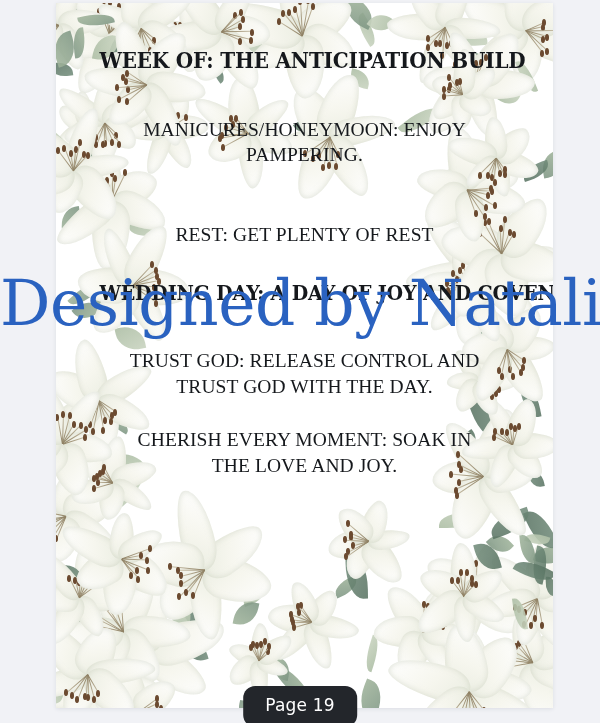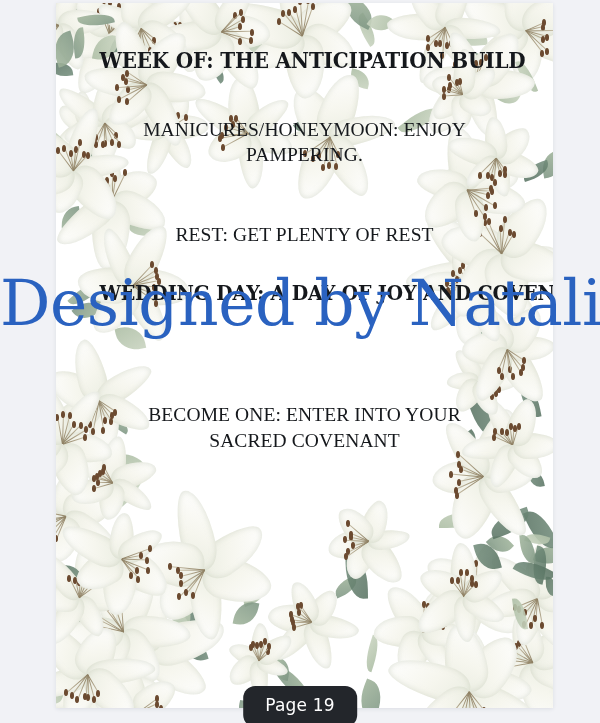--- a/index.html
+++ b/index.html
@@ -1289,27 +1289,28 @@
       <div class="gap-md"></div>
 
       <p class="doc-para">REST: GET PLENTY OF REST</p>
 
       <div class="gap-lg"></div>
 
       <h1 class="doc-heading" id="heading-day">WEDDING DAY: A DAY OF JOY AND COVENAN</h1>
 
       <div class="gap-xl"></div>
 
+      <p class="doc-para">TRUST GOD: RELEASE CONTROL AND TRUST GOD WITH THE DAY.</p>
 
       <div class="gap-md"></div>
 
+      <p class="doc-para">CHERISH EVERY MOMENT: SOAK IN THE LOVE AND JOY.</p>
 
       <div class="gap-md"></div>
 
-      <p class="doc-para">BECOME ONE: ENTER INTO YOUR SACRED COVENANT</p>
 
     </div>
   </div>
 
   <div id="watermark">Designed by Natalie</div>
 
   <div id="page-badge">Page 19</div>
 
 </div>
 

